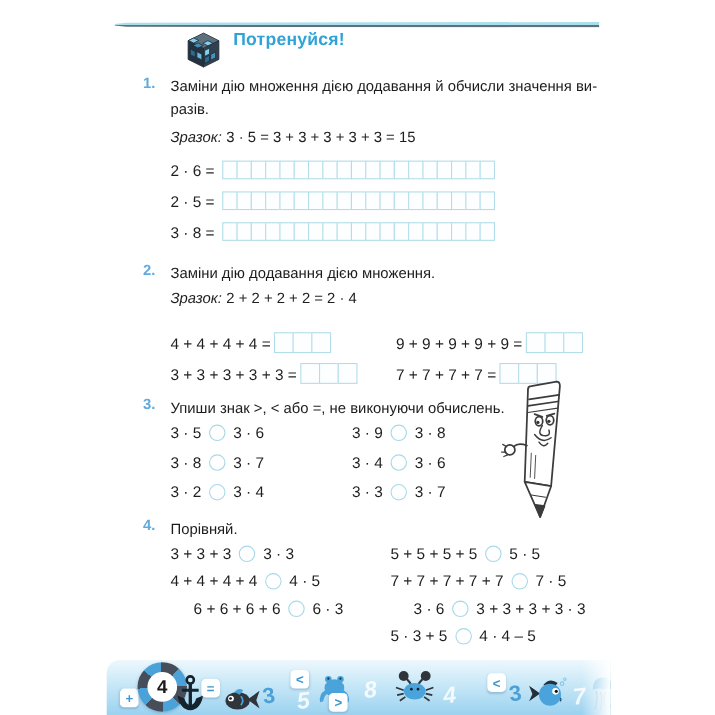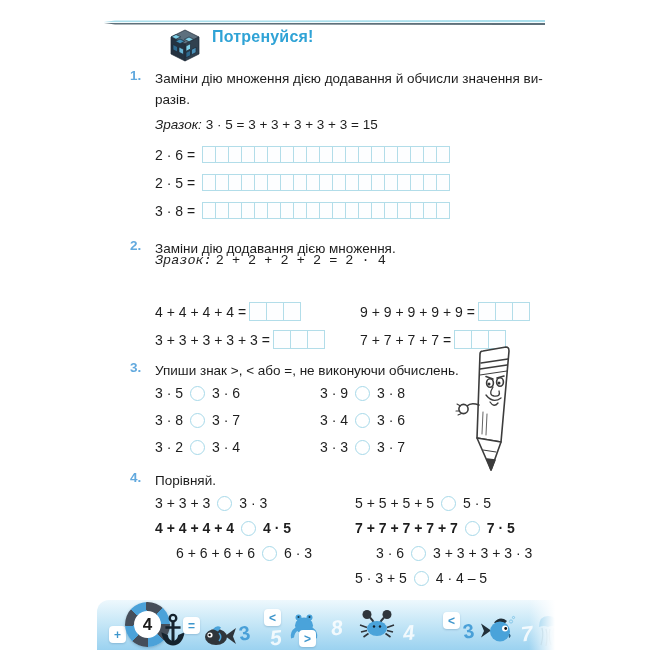--- a/index.html
+++ b/index.html
@@ -166,21 +166,21 @@
           <span class="cell"></span>
           <span class="cell"></span>
           <span class="cell"></span>
         </div>
     </div>
   </div>
 
   <div class="ex" style="top:238px; height:105px;">
     <span class="ex-num">2.</span>
     <div class="ex-text">Заміни дію додавання дією множення.</div>
-    <div class="sample" style="top:15px;font-family:Liberation Mono, monospace;">
+    <div class="sample" style="top:25px;">
       <i>Зразок:</i><span>2 + 2 + 2 + 2 = 2 · 4</span>
     </div>
     <div class="ex2-row" style="top:52px;">
       <div class="g-left">
         <span class="g-label">4 + 4 + 4 + 4 =</span>
         <div class="boxrow">
             <span class="cell"></span>
             <span class="cell"></span>
             <span class="cell"></span>
           </div>
@@ -289,21 +289,21 @@
           <span>3 + 3 + 3</span>
           <span class="circle"></span>
           <span>3 · 3</span>
         </div>
       <div class="pair r4">
           <span>5 + 5 + 5 + 5</span>
           <span class="circle"></span>
           <span>5 · 5</span>
         </div>
     </div>
-    <div class="cmp-row" style="top:50px;font-weight:bold;">
+    <div class="cmp-row" style="top:50px;">
       <div class="pair l">
           <span>4 + 4 + 4 + 4</span>
           <span class="circle"></span>
           <span>4 · 5</span>
         </div>
       <div class="pair r4">
           <span>7 + 7 + 7 + 7 + 7</span>
           <span class="circle"></span>
           <span>7 · 5</span>
         </div>

